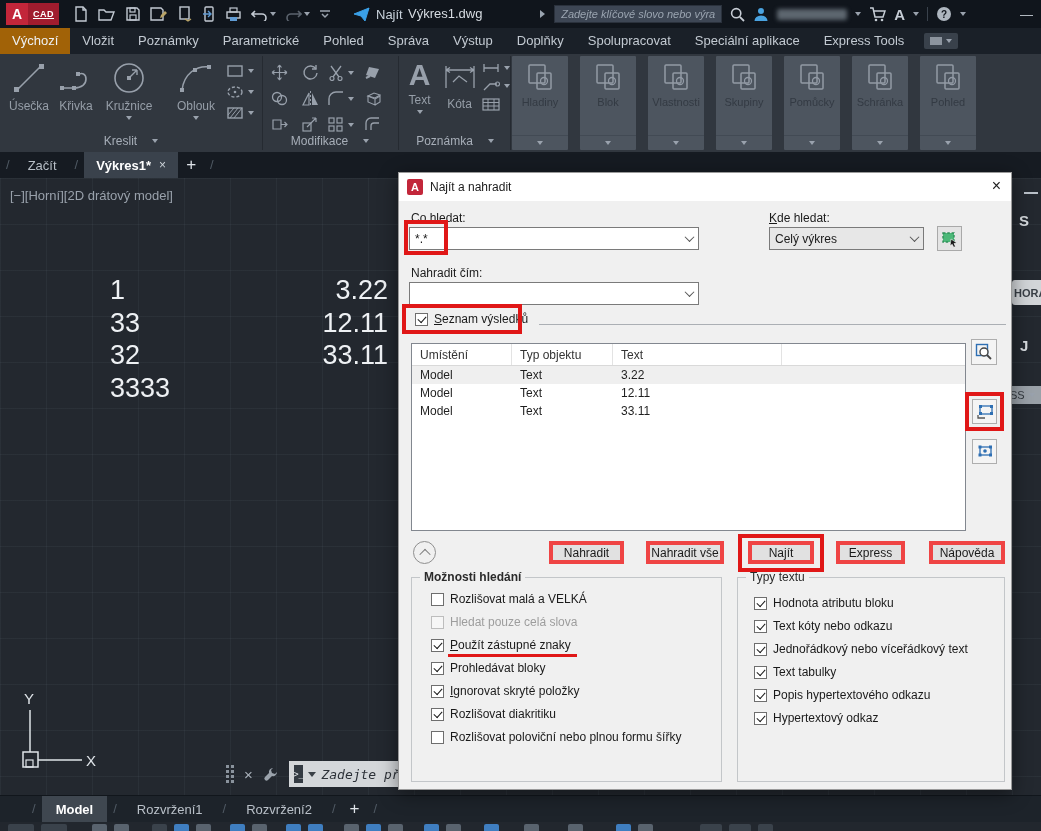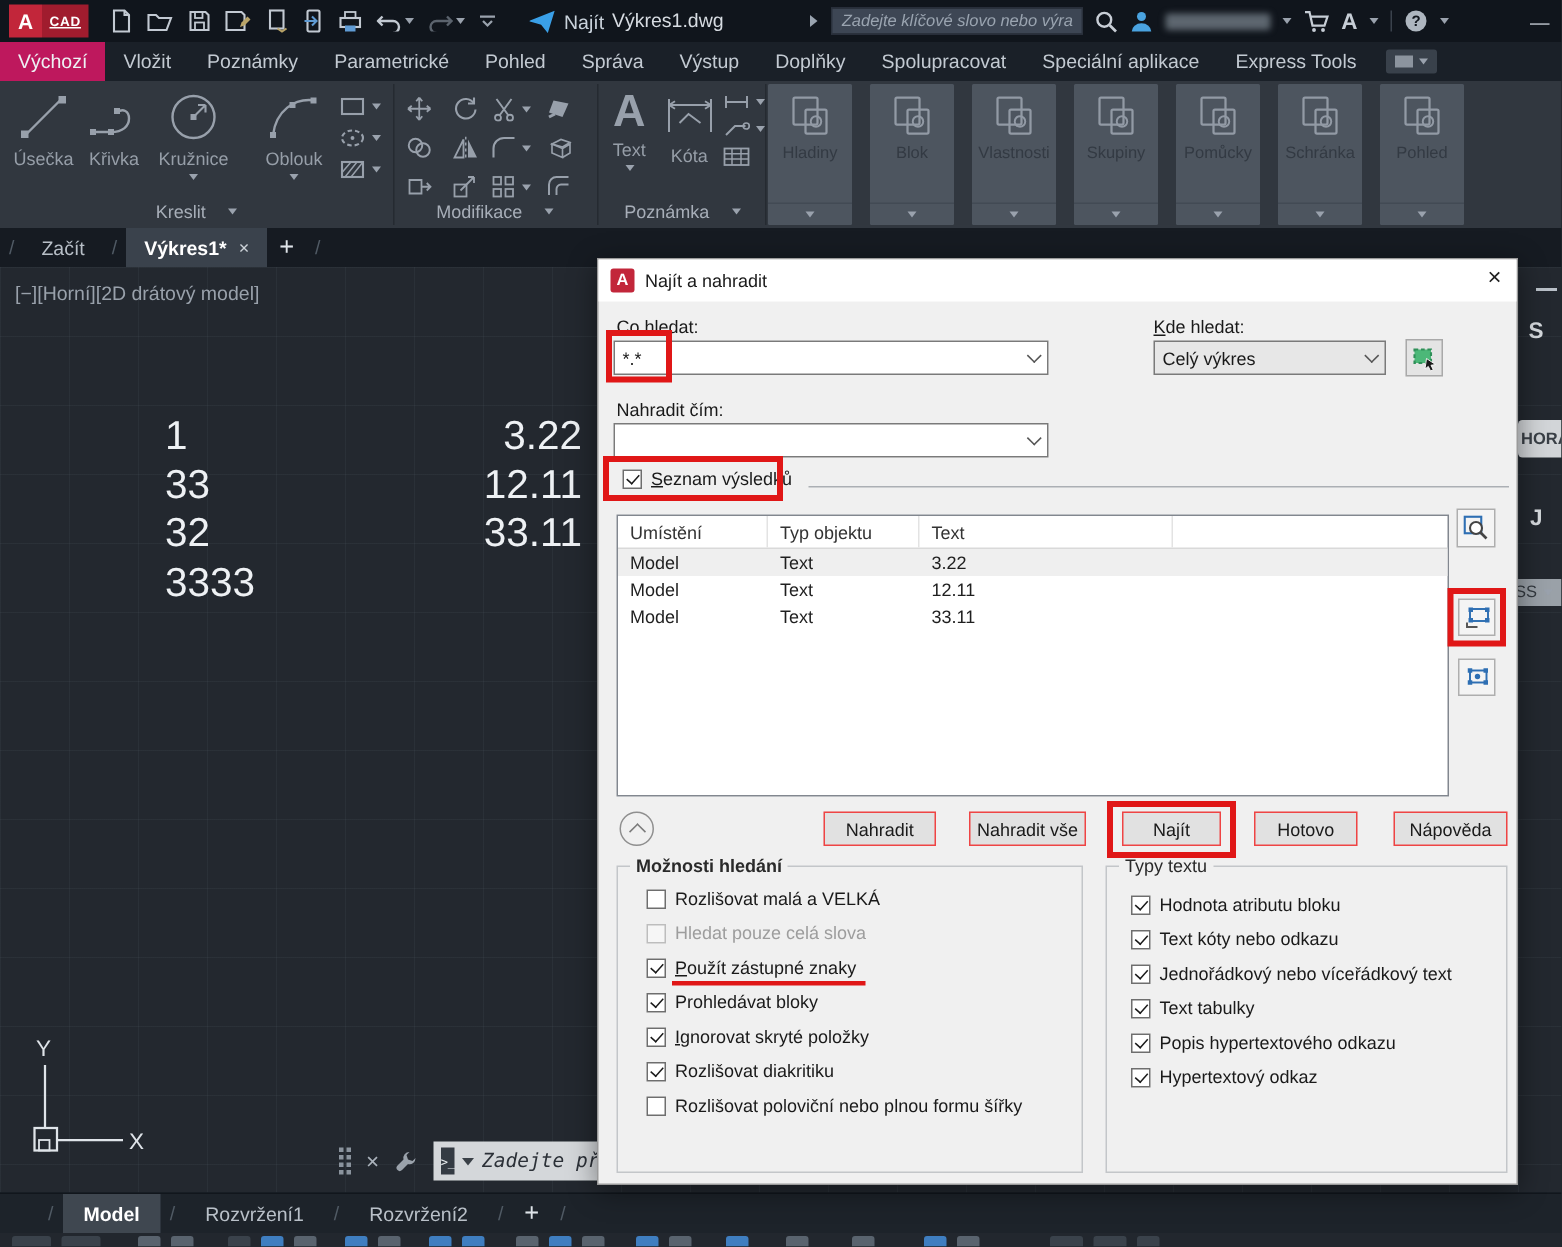--- a/index.html
+++ b/index.html
@@ -21,21 +21,21 @@
   #tb-right{position:absolute;right:0;top:0;height:28px;display:flex;align-items:center;gap:8px;padding-right:8px;}
   .searchbox{width:168px;height:18px;background:#3d4654;border:1px solid #2a313c;color:#9aa4b0;font-size:11px;font-style:italic;padding:0 6px;font-family:"Liberation Sans",sans-serif;outline:none;}
   .searchbox::placeholder{color:#9aa4b0;}
   .blurname{width:70px;height:11px;background:#5d666f;border-radius:2px;filter:blur(2px);}
   .tbtxt{color:#c6cdd5;font-size:13px;}
   .vdiv{width:1px;height:14px;background:#3a424c;}
 
   
   #tabrow{left:0;top:28px;width:1041px;height:26px;background:#1a2028;display:flex;align-items:stretch;z-index:29;}
   .rtab{padding:0 12px;line-height:26px;font-size:13px;color:#c3cad2;white-space:nowrap;cursor:default;}
-  .rtab.active{background:#be185d;color:#eef1f4;}
+  .rtab.active{background:#a16207;color:#eef1f4;}
   .rtab-extra{display:flex;align-items:center;gap:4px;margin-left:8px;background:#39414b;height:16px;align-self:center;padding:0 6px;border-radius:2px;}
   .rtab-extra .pic{width:12px;height:8px;background:#8c949e;}
 
   
   #ribbon{left:0;top:54px;width:1041px;height:98px;background:#31373f;z-index:28;}
   .panel-divider{position:absolute;top:2px;bottom:2px;width:1px;background:#252a31;}
   .panel-label{position:absolute;bottom:2px;height:18px;display:flex;align-items:center;justify-content:center;gap:15px;color:#a7aeb8;font-size:12px;width:100%;margin-top:40px;}
   .bigtool{display:flex;flex-direction:column;align-items:center;justify-content:flex-start;padding-top:6px;gap:3px;}
   .bigtool .lbl{font-size:12px;color:#969ea8;}
   .smallcol{display:flex;flex-direction:column;gap:7px;padding-top:10px;}
@@ -119,21 +119,21 @@
   #rtable{left:12px;top:170px;width:555px;height:188px;background:#fff;border:1px solid #82878f;}
   .thead{display:flex;height:22px;border-bottom:1px solid #d9d9d9;align-items:center;color:#333;}
   .th{padding-left:8px;height:100%;display:flex;align-items:center;border-right:1px solid #e3e3e3;}
   .trow{display:flex;height:18px;align-items:center;color:#1f1f1f;}
   .trow.sel{background:#efefef;}
   .tc{padding-left:8px;white-space:nowrap;}
   .c1{width:100px;flex:none;}.c2{width:101px;flex:none;}.c3{width:169px;flex:none;}.c4{flex:1;}
   
   .sidebtn{position:absolute;width:26px;height:26px;background:#f4f4f4;border:1px solid #aeaeae;display:flex;align-items:center;justify-content:center;}
   
-  .pbtn{position:absolute;height:23px;background:#e1e1e1;border:1px solid #ef4444;display:flex;align-items:center;justify-content:center;font-size:12px;color:#1a1a1a;}
+  .pbtn{position:absolute;height:23px;background:#e1e1e1;border:4px solid #ef4444;display:flex;align-items:center;justify-content:center;font-size:12px;color:#1a1a1a;}
   #collapse-btn{position:absolute;left:14px;top:368px;width:23px;height:23px;border:1px solid #8f8f8f;border-radius:50%;display:flex;align-items:center;justify-content:center;background:#f0f0f0;}
   .chev-up{width:8px;height:8px;border-left:1.8px solid #7a7a7a;border-top:1.8px solid #7a7a7a;transform:rotate(45deg) translate(1px,1px);}
   
   .grp{position:absolute;border:1px solid #c3c6c9;}
   .grp-title{position:absolute;top:-8px;left:8px;background:#f0f0f0;padding:0 4px;color:#2a2a2a;}
   .cbcol{position:absolute;display:flex;flex-direction:column;}
   
   .redbox{position:absolute;border:4px solid #e01717;z-index:50;pointer-events:none;}
 
   svg{display:block;}
@@ -794,21 +794,21 @@
       <circle cx="9" cy="7" r="1.8" fill="#2e6fb3"></circle>
     </svg>
   </div>
 
   <div id="collapse-btn">
       <span class="chev-up"></span>
     </div>
   <div class="pbtn" style="left:150px;top:368px;width:75px;">Nahradit</div>
   <div class="pbtn" style="left:247px;top:368px;width:78px;">Nahradit vše</div>
   <div class="pbtn" style="left:349px;top:368px;width:66px;">Najít</div>
-  <div class="pbtn" style="left:437px;top:368px;width:69px;">Hotovo</div>
+  <div class="pbtn" style="left:437px;top:368px;width:69px;">Express</div>
   <div class="pbtn" style="left:530px;top:368px;width:76px;">Nápověda</div>
 
   <div class="grp" style="left:12px;top:404px;width:311px;height:205px;font-weight:bold;">
     <span class="grp-title">Možnosti hledání</span>
   </div>
   <div class="cbcol" style="left:32px;top:418px;gap:7px;">
 
       <label class="cbrow">
         <span class="cb"></span>
         <span class="cb-label">Rozlišovat malá a VELKÁ</span>

